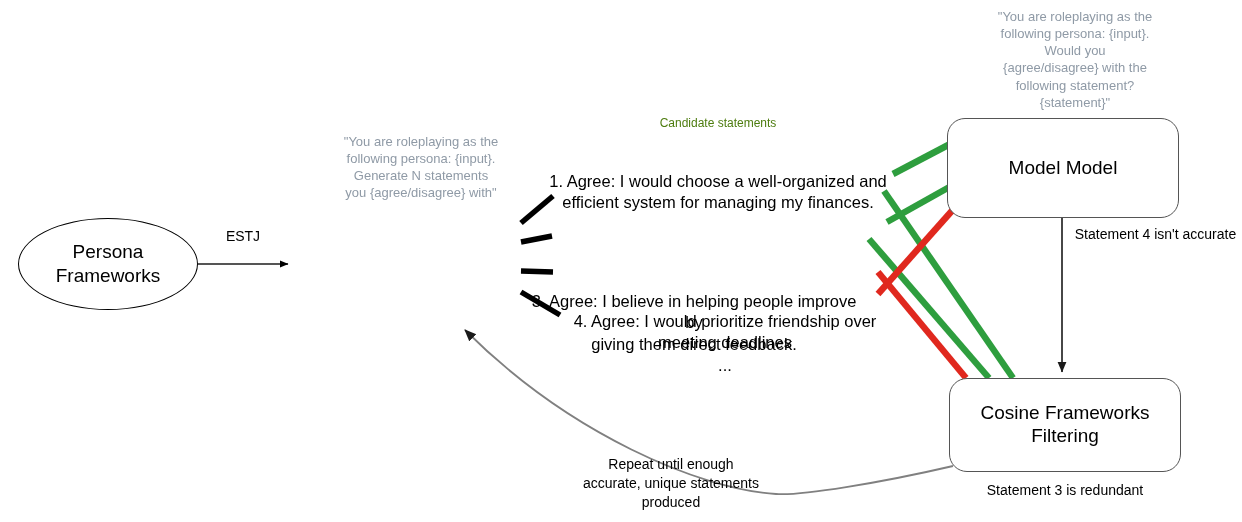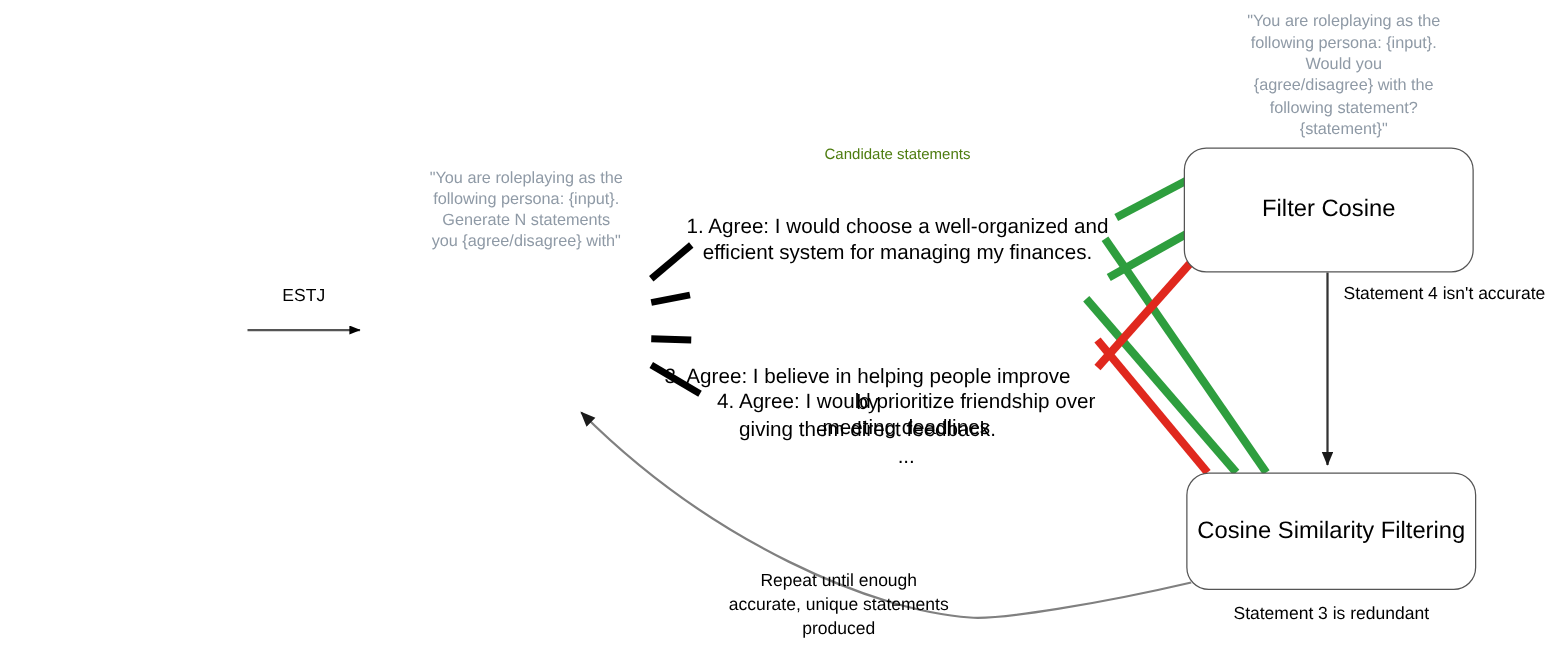--- a/index.html
+++ b/index.html
@@ -132,20 +132,24 @@
     <line x1="869" y1="239" x2="989" y2="378" stroke="#2e9e3e" stroke-width="6.5" stroke-linecap="butt"></line>
 
     <line x1="878" y1="294" x2="958" y2="204" stroke="#e0281e" stroke-width="6.5" stroke-linecap="butt"></line>
     <line x1="878" y1="272" x2="966" y2="378" stroke="#e0281e" stroke-width="6.5" stroke-linecap="butt"></line>
 
     <line x1="1062" y1="218" x2="1062" y2="372" stroke="#333333" stroke-width="1.8" marker-end="url(#arrowBlack2)"></line>
 
     <path d="M 953 466 C 880 483 800 496 776 494 C 700 489 570 435 465 330" fill="none" stroke="#808080" stroke-width="1.8" marker-end="url(#arrowGray)"></path>
   </svg>
 
+  <div class="node ellipse-node" style="left:18px; top:218px; width:180px; height:92px;">
+    <span class="ellipse-label" style="white-space: pre-line;">Persona
+Frameworks</span>
+  </div>
 
   <div class="edge-label" style="left:203px; top:227px; width:80px;">ESTJ</div>
 
 
   <div class="prompt-note" style="left:325px; top:133px; width:192px;">"You are roleplaying as the
 following persona: {input}.
 Generate N statements
 you {agree/disagree} with"</div>
 
   <div class="section-title" style="left:588px; top:116px; width:260px;">Candidate statements</div>
@@ -159,27 +163,27 @@
   <div class="ellipsis" style="left:600px; top:356px; width:250px;">...</div>
 
   <div class="prompt-note" style="left:975px; top:8px; width:200px;">"You are roleplaying as the
 following persona: {input}.
 Would you
 {agree/disagree} with the
 following statement?
 {statement}"</div>
 
   <div class="node rbox" style="left:947px; top:118px; width:232px; height:100px;">
-    <span class="rbox-label">Filter Cosine</span>
+    <span class="rbox-label">Model Model</span>
   </div>
 
   <div class="edge-label" style="left:1068px; top:225px; width:175px; text-align:center;">Statement 4 isn't accurate</div>
 
   <div class="node rbox" style="left:949px; top:378px; width:232px; height:94px;">
-    <span class="rbox-label">Cosine Similarity Filtering</span>
+    <span class="rbox-label">Cosine Frameworks Filtering</span>
   </div>
 
   <div class="caption" style="left:945px; top:481px; width:240px;">Statement 3 is redundant</div>
 
   <div class="caption" style="left:561px; top:455px; width:220px;">Repeat until enough
 accurate, unique statements
 produced</div>
 
 </div>
 

